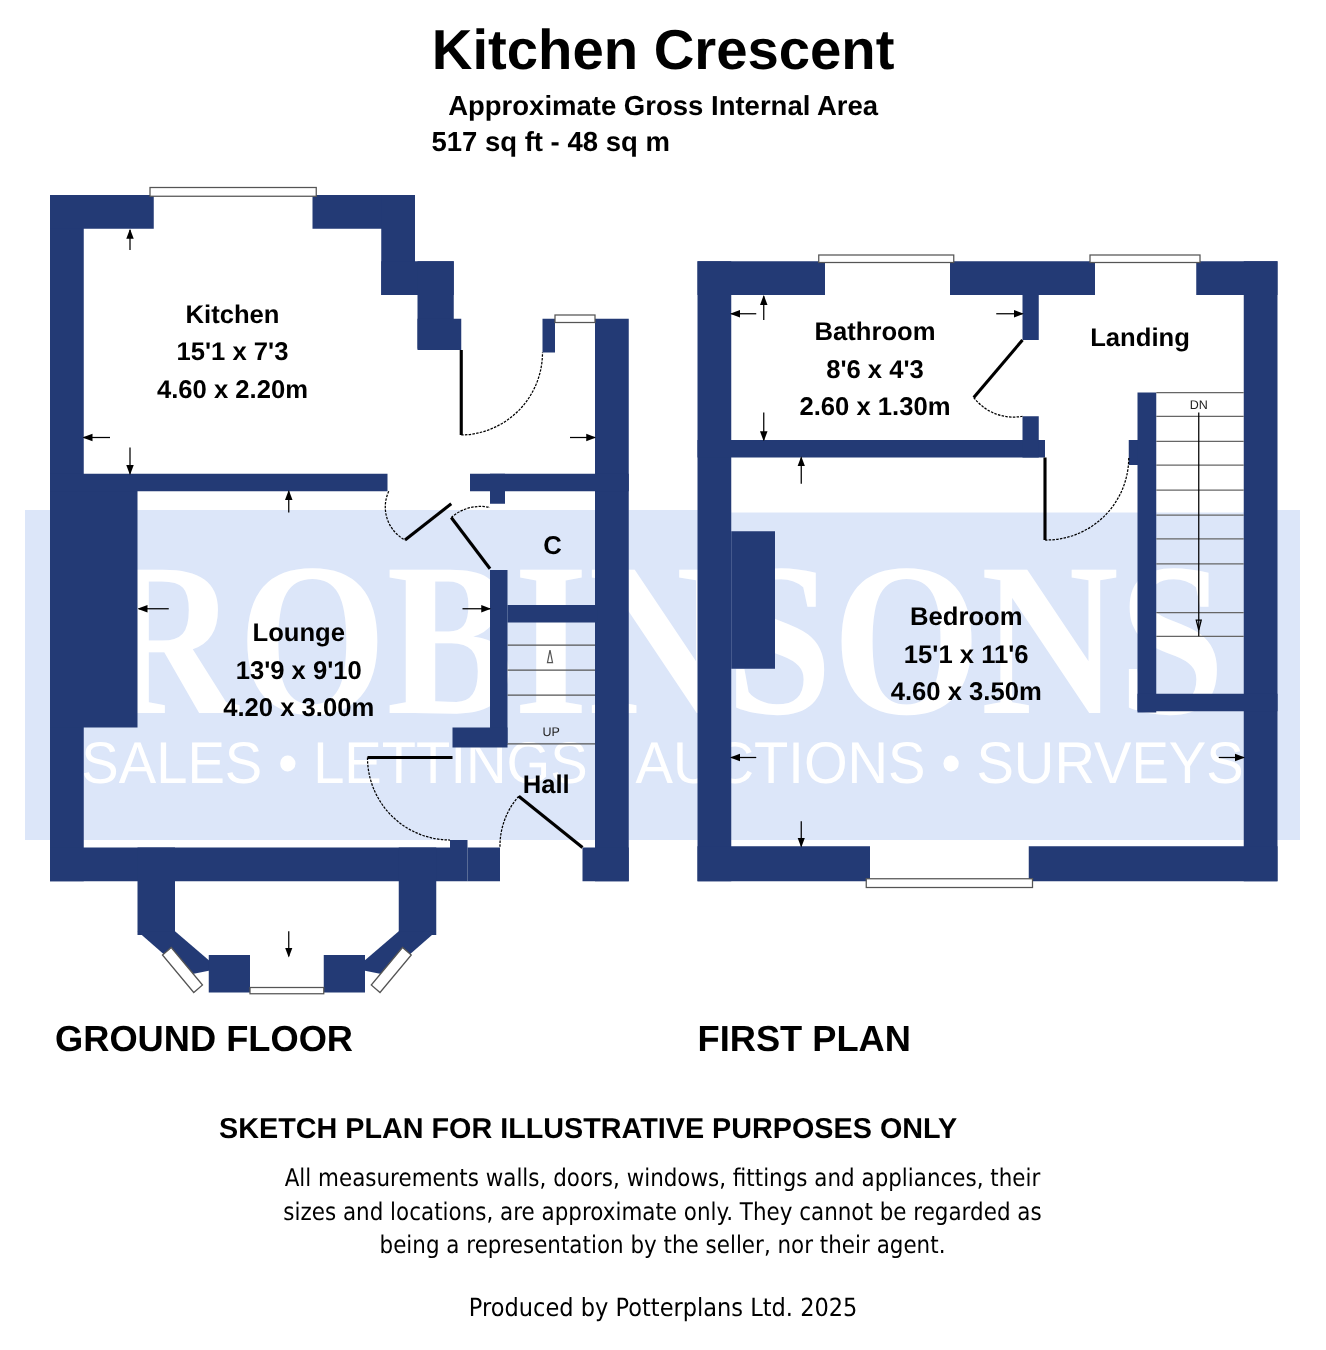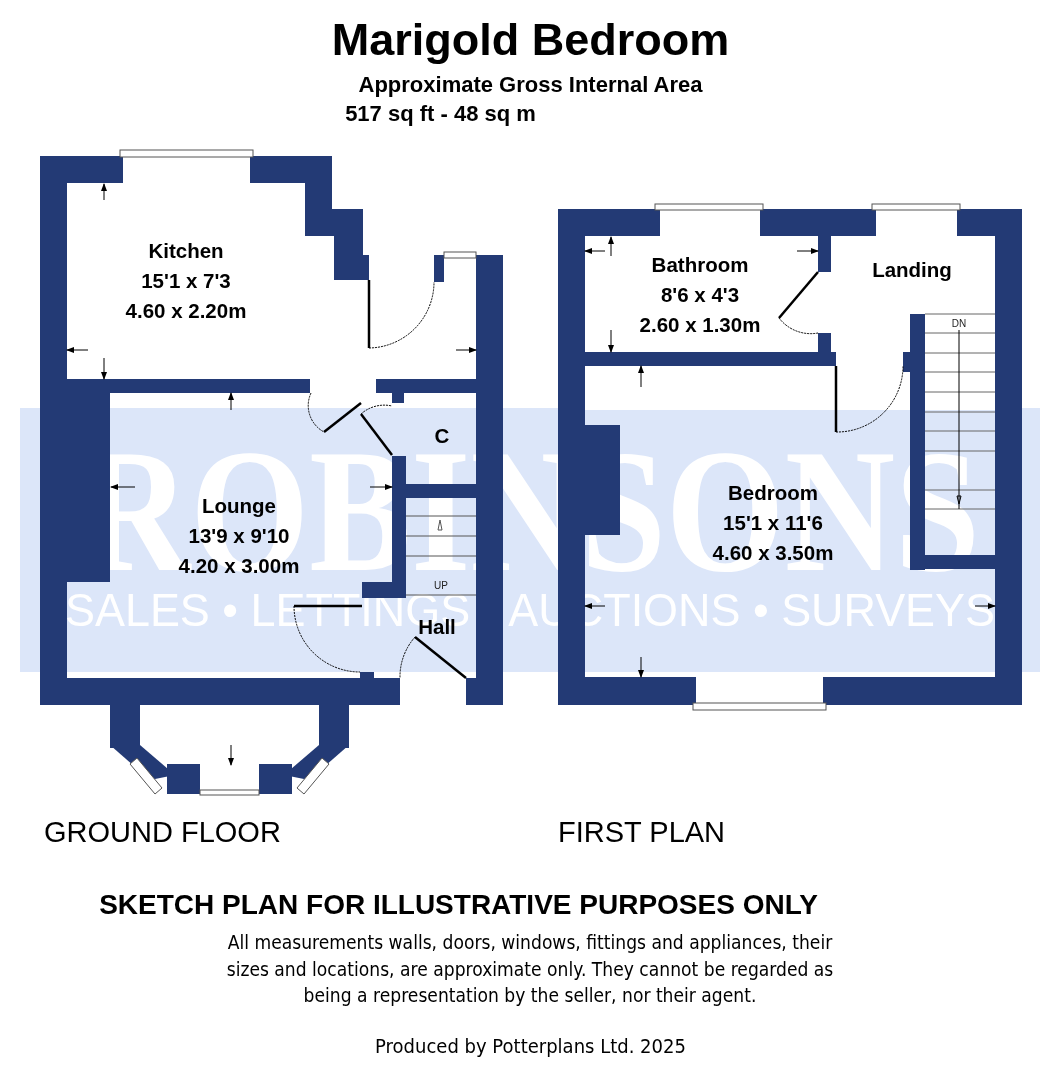--- a/index.html
+++ b/index.html
@@ -3,35 +3,35 @@
 <meta charset="utf-8">
 <style>
   html, body { margin: 0; padding: 0; background: #ffffff; }
   body { width: 1061px; height: 1080px; position: relative; overflow: hidden;
          font-family: "Liberation Sans", sans-serif; color: #000; }
   .abs { position: absolute; }
   .title { left: 0; width: 1061px; top: 14px; text-align: center; font-size: 45px; font-weight: bold; letter-spacing: 0px; }
   .subtitle { left: 0; width: 1061px; top: 72px; text-align: center; font-size: 22px; font-weight: bold; }
   .area { left: 0; width: 881px; top: 101px; text-align: center; font-size: 22px; font-weight: bold; }
   svg.plan { position: absolute; left: 0; top: 0; }
-  .floor-label { font-size: 29px; font-weight: normal; top: 816px; }
-  .sketch { left: 0; width: 917px; top: 889px; text-align: center; font-size: 28px; font-weight: bold; }
+  .floor-label { font-size: 29px; font-weight: bold; top: 816px; }
+  .sketch { left: 12px; width: 917px; top: 889px; text-align: center; font-size: 23px; font-weight: bold; }
   .disclaimer { left: 180px; width: 700px; top: 930px; text-align: center; font-size: 19.5px; line-height: 26.5px;
                 font-family: "DejaVu Sans", sans-serif; transform: scaleX(0.88); transform-origin: center top; }
   .produced { left: 0; width: 1061px; top: 1034px; text-align: center; font-size: 20px;
               font-family: "DejaVu Sans", sans-serif; transform: scaleX(0.9); transform-origin: center top; }
   .room-label { font-family: "Liberation Sans", sans-serif; font-weight: bold; font-size: 20.5px; text-anchor: middle; fill: #000; }
   .small-label { font-family: "Liberation Sans", sans-serif; font-size: 10px; text-anchor: middle; fill: #222; }
   .wm { font-family: "Liberation Serif", serif; font-weight: bold; fill: #ffffff; }
   .wm2 { font-family: "Liberation Sans", sans-serif; fill: #ffffff; }
 </style>
 </head>
 <body>
 
-<div class="abs title">Marigold Bedroom</div>
+<div class="abs title">Kitchen Crescent</div>
 <div class="abs subtitle">Approximate Gross Internal Area</div>
 <div class="abs area">517 sq ft - 48 sq m</div>
 
 <svg class="plan" width="1061" height="1080" viewBox="0 0 1061 1080">
   <defs>
     <marker id="arr" markerWidth="8" markerHeight="8" refX="7" refY="4" orient="auto" markerUnits="userSpaceOnUse">
       <path d="M0,1 L8,4 L0,7 Z" fill="#000"></path>
     </marker>
   </defs>
 

